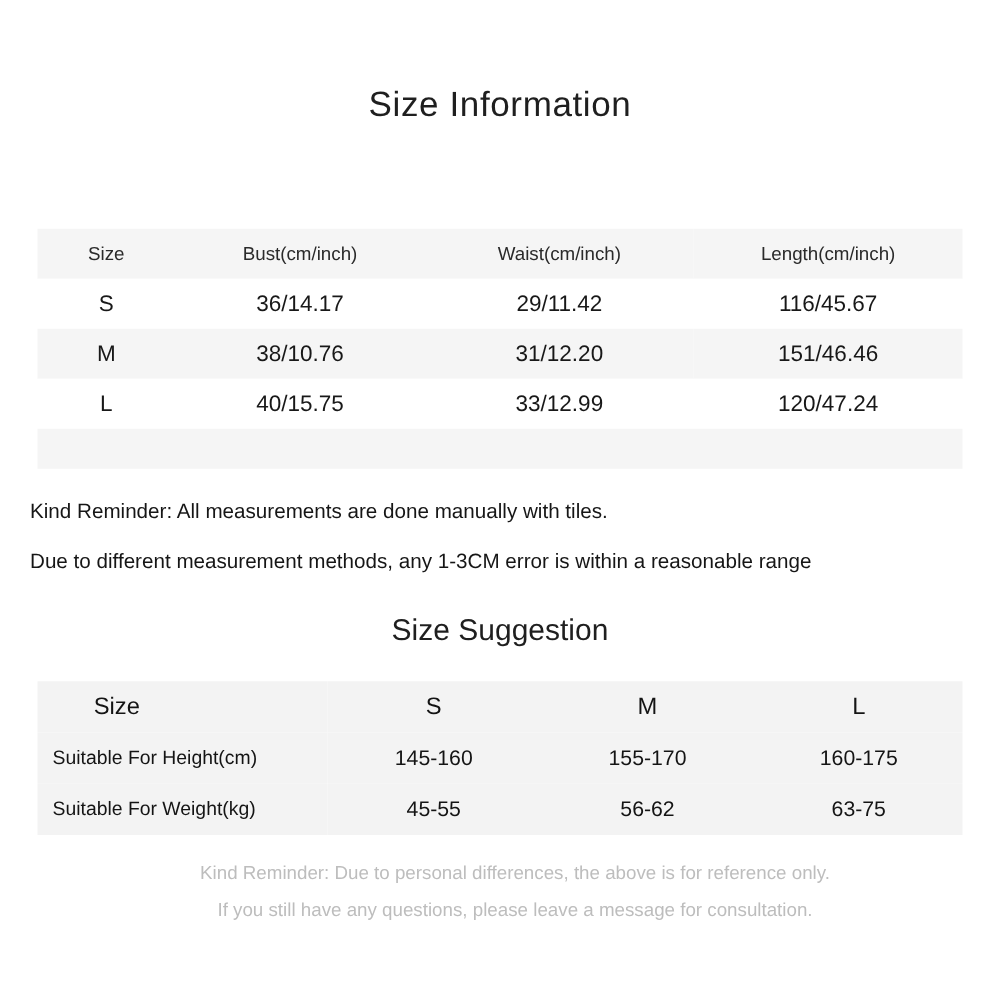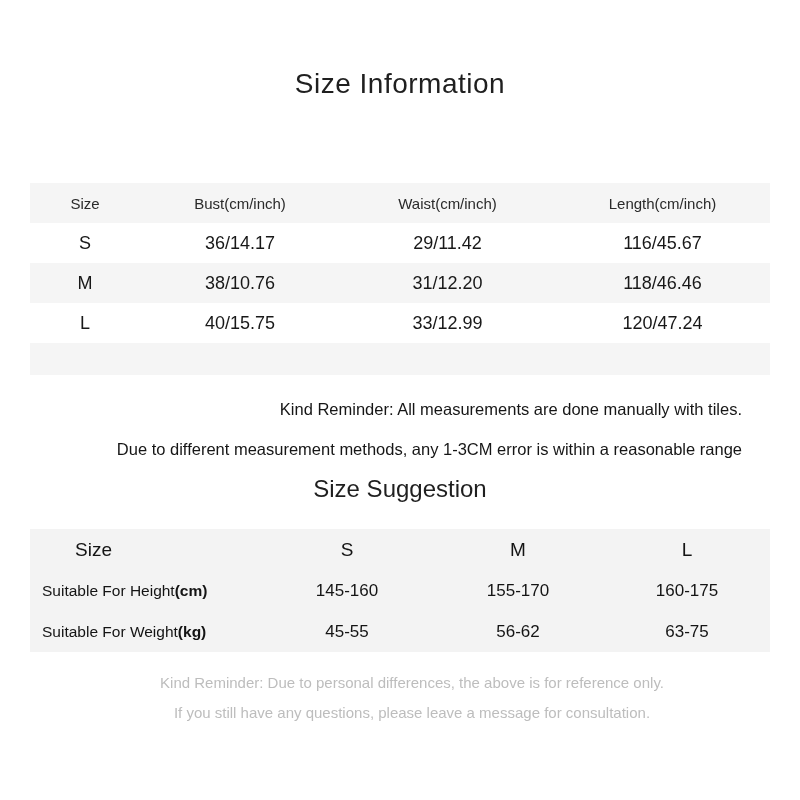--- a/index.html
+++ b/index.html
@@ -28,21 +28,21 @@
     color: #1f1f1f;
     letter-spacing: 0.5px;
     padding-top: 68px;
     margin: 0;
   }
   .sub-title {
     text-align: center;
     font-size: 24px;
     font-weight: 400;
     color: #1f1f1f;
-    margin: 0;
+    margin: 16px;
     padding-top: 6px;
   }
 
   
   .size-table-wrap {
     margin-top: 83px;
     padding: 0 30px;
   }
   table.size-table {
     width: 740px;
@@ -79,23 +79,22 @@
 
   .spacer-band {
     width: 740px;
     height: 32px;
     background: #f5f5f5;
     margin: 0 auto;
   }
 
   
   .reminders {
-    padding: 0 58px;
+    padding: 0 24px;
     margin-top: 14px;
-    text-align: right;
   }
   .reminder-line {
     font-size: 16.5px;
     color: #161616;
     line-height: 40px;
     white-space: nowrap;
   }
 
   
   .sugg-wrap {
@@ -133,21 +132,21 @@
   table.sugg-table tbody td.first {
     text-align: left;
     padding-left: 12px;
     font-size: 15.5px;
   }
   .sg-c0 { width: 232px; }
   .sg-c1 { width: 170px; }
   .sg-c2 { width: 172px; }
   .sg-c3 { width: 166px; }
 
-  .bold-unit { font-weight: 700; }
+  .bold-unit { font-weight: 400; }
 
   
   .footer-notes {
     margin-top: 16px;
     text-align: center;
     margin-left: 24px;
   }
   .footer-line {
     font-size: 15px;
     color: #bdbdbd;
@@ -181,21 +180,21 @@
         <tr>
           <td>S</td>
           <td>36/14.17</td>
           <td>29/11.42</td>
           <td>116/45.67</td>
         </tr>
         <tr>
           <td>M</td>
           <td>38/10.76</td>
           <td>31/12.20</td>
-          <td>118/46.46</td>
+          <td>151/46.46</td>
         </tr>
         <tr>
           <td>L</td>
           <td>40/15.75</td>
           <td>33/12.99</td>
           <td>120/47.24</td>
         </tr>
       </tbody>
     </table>
   </div>

